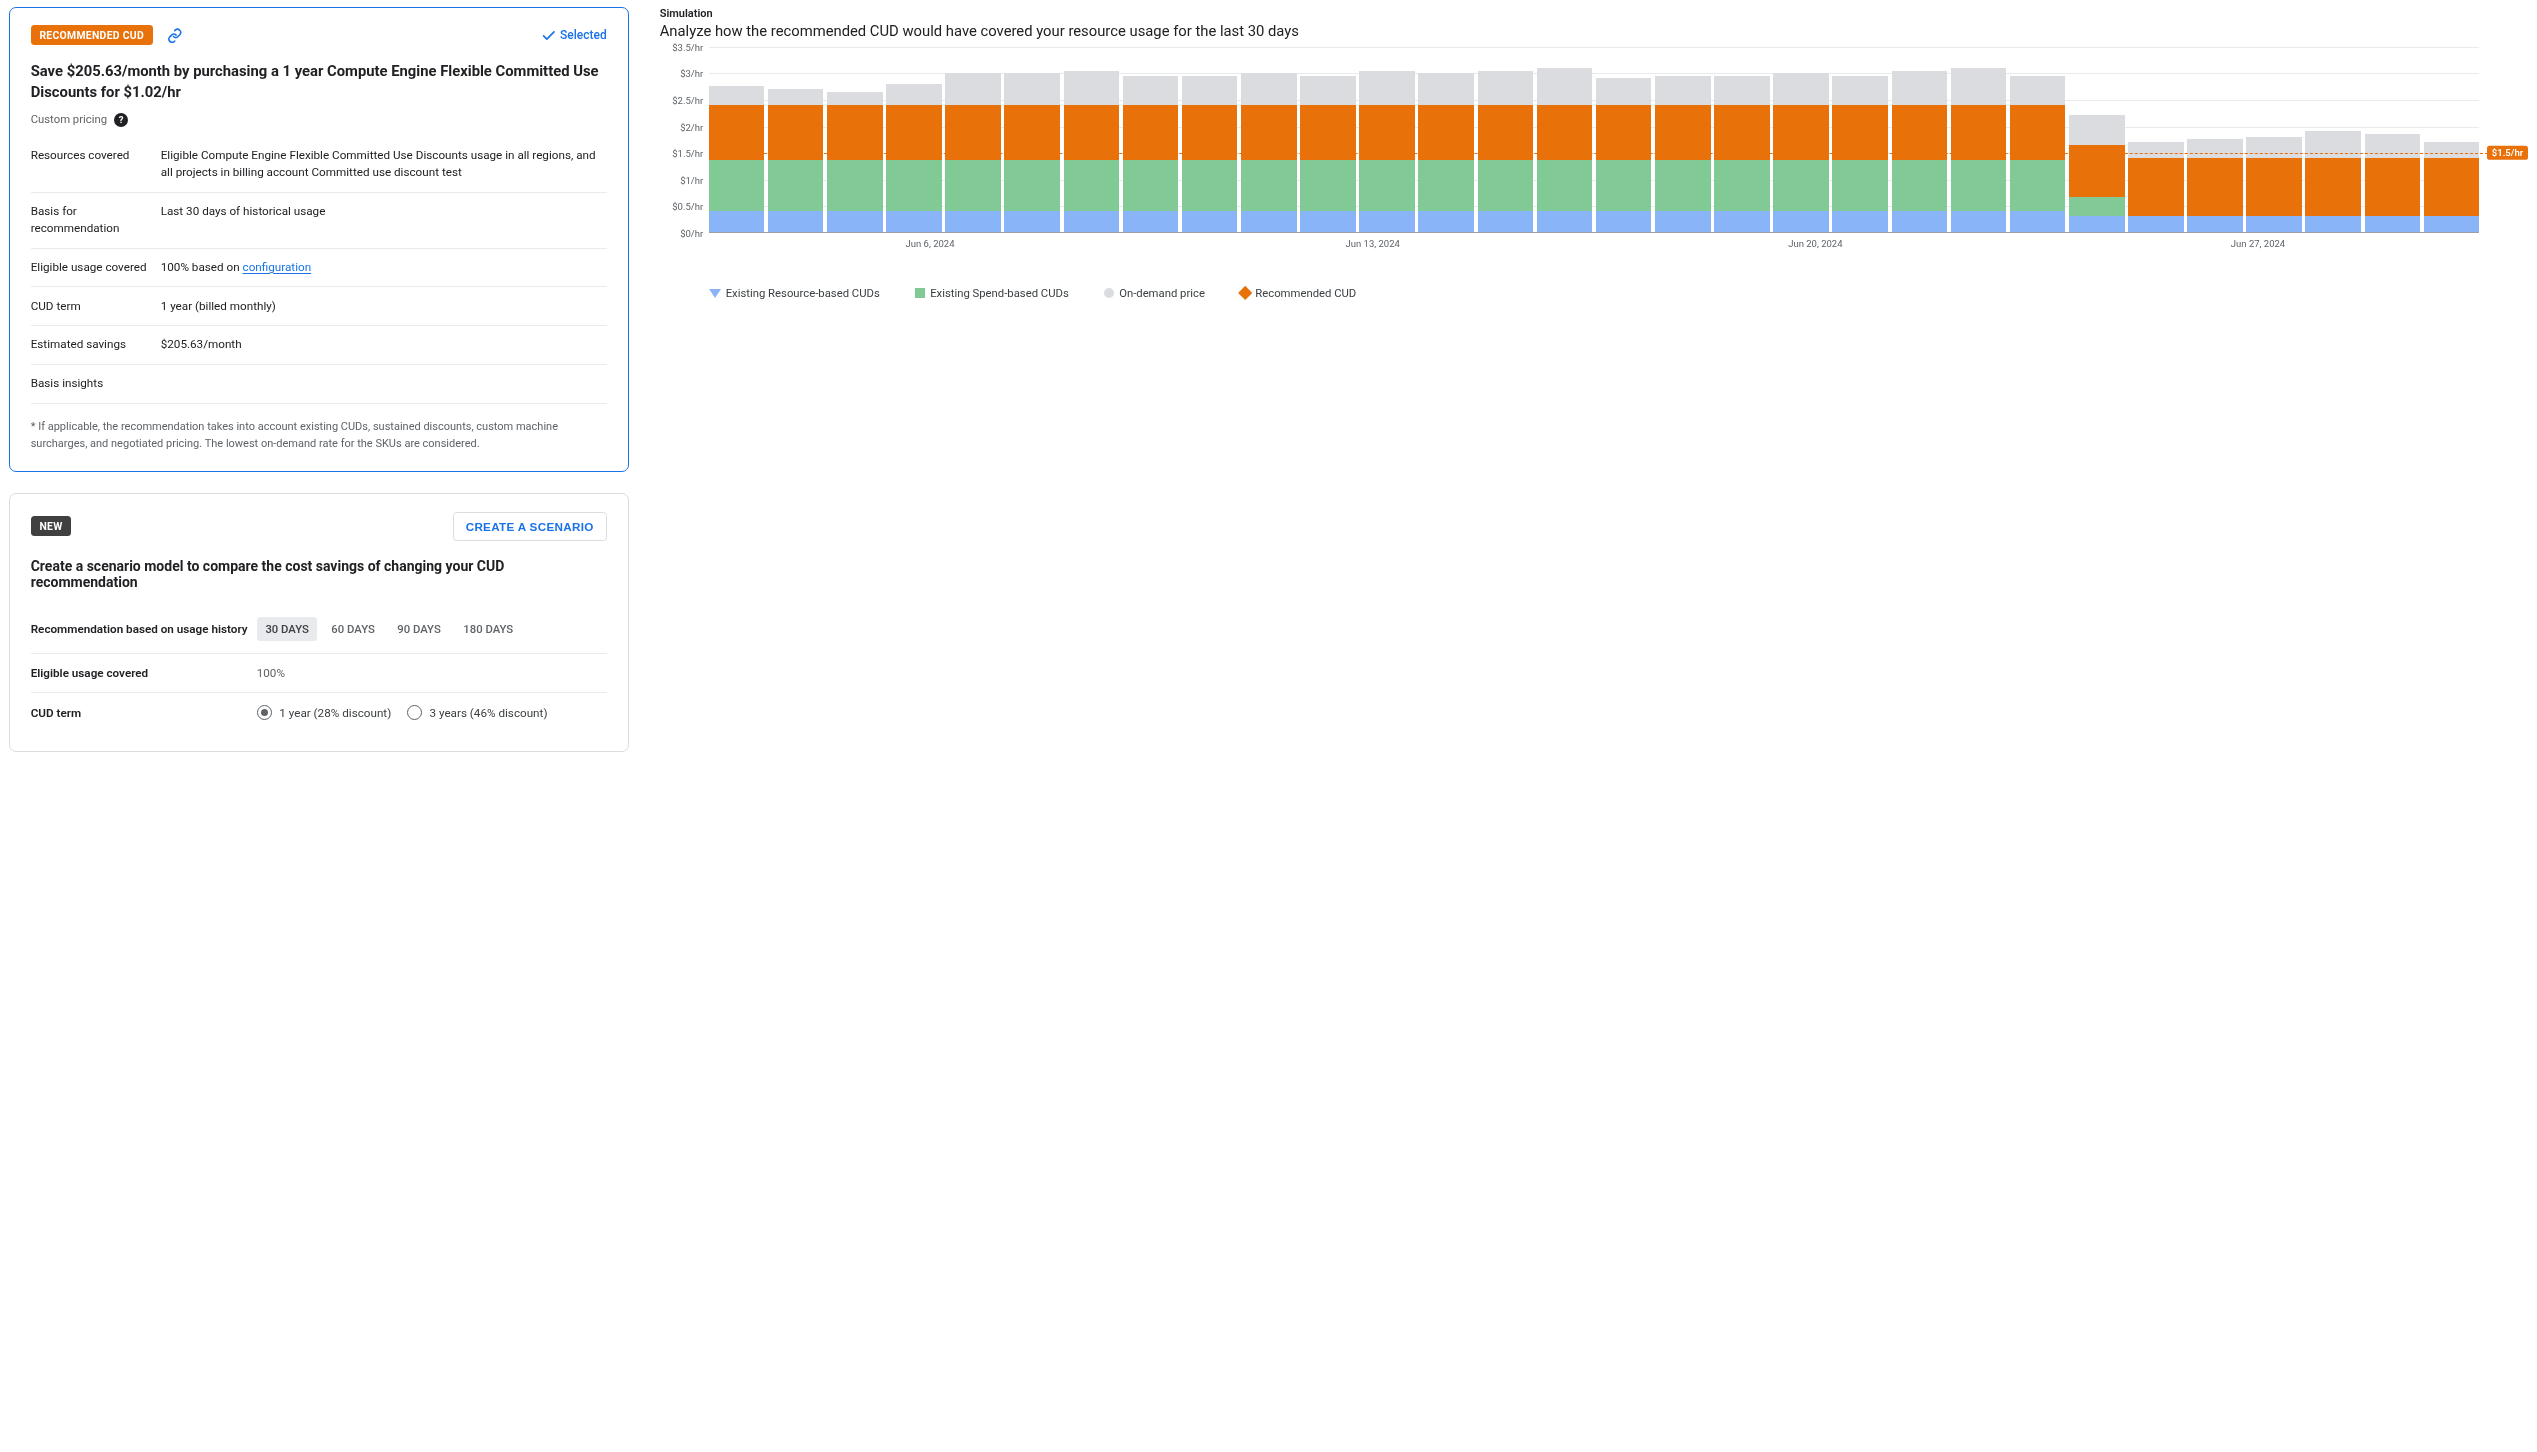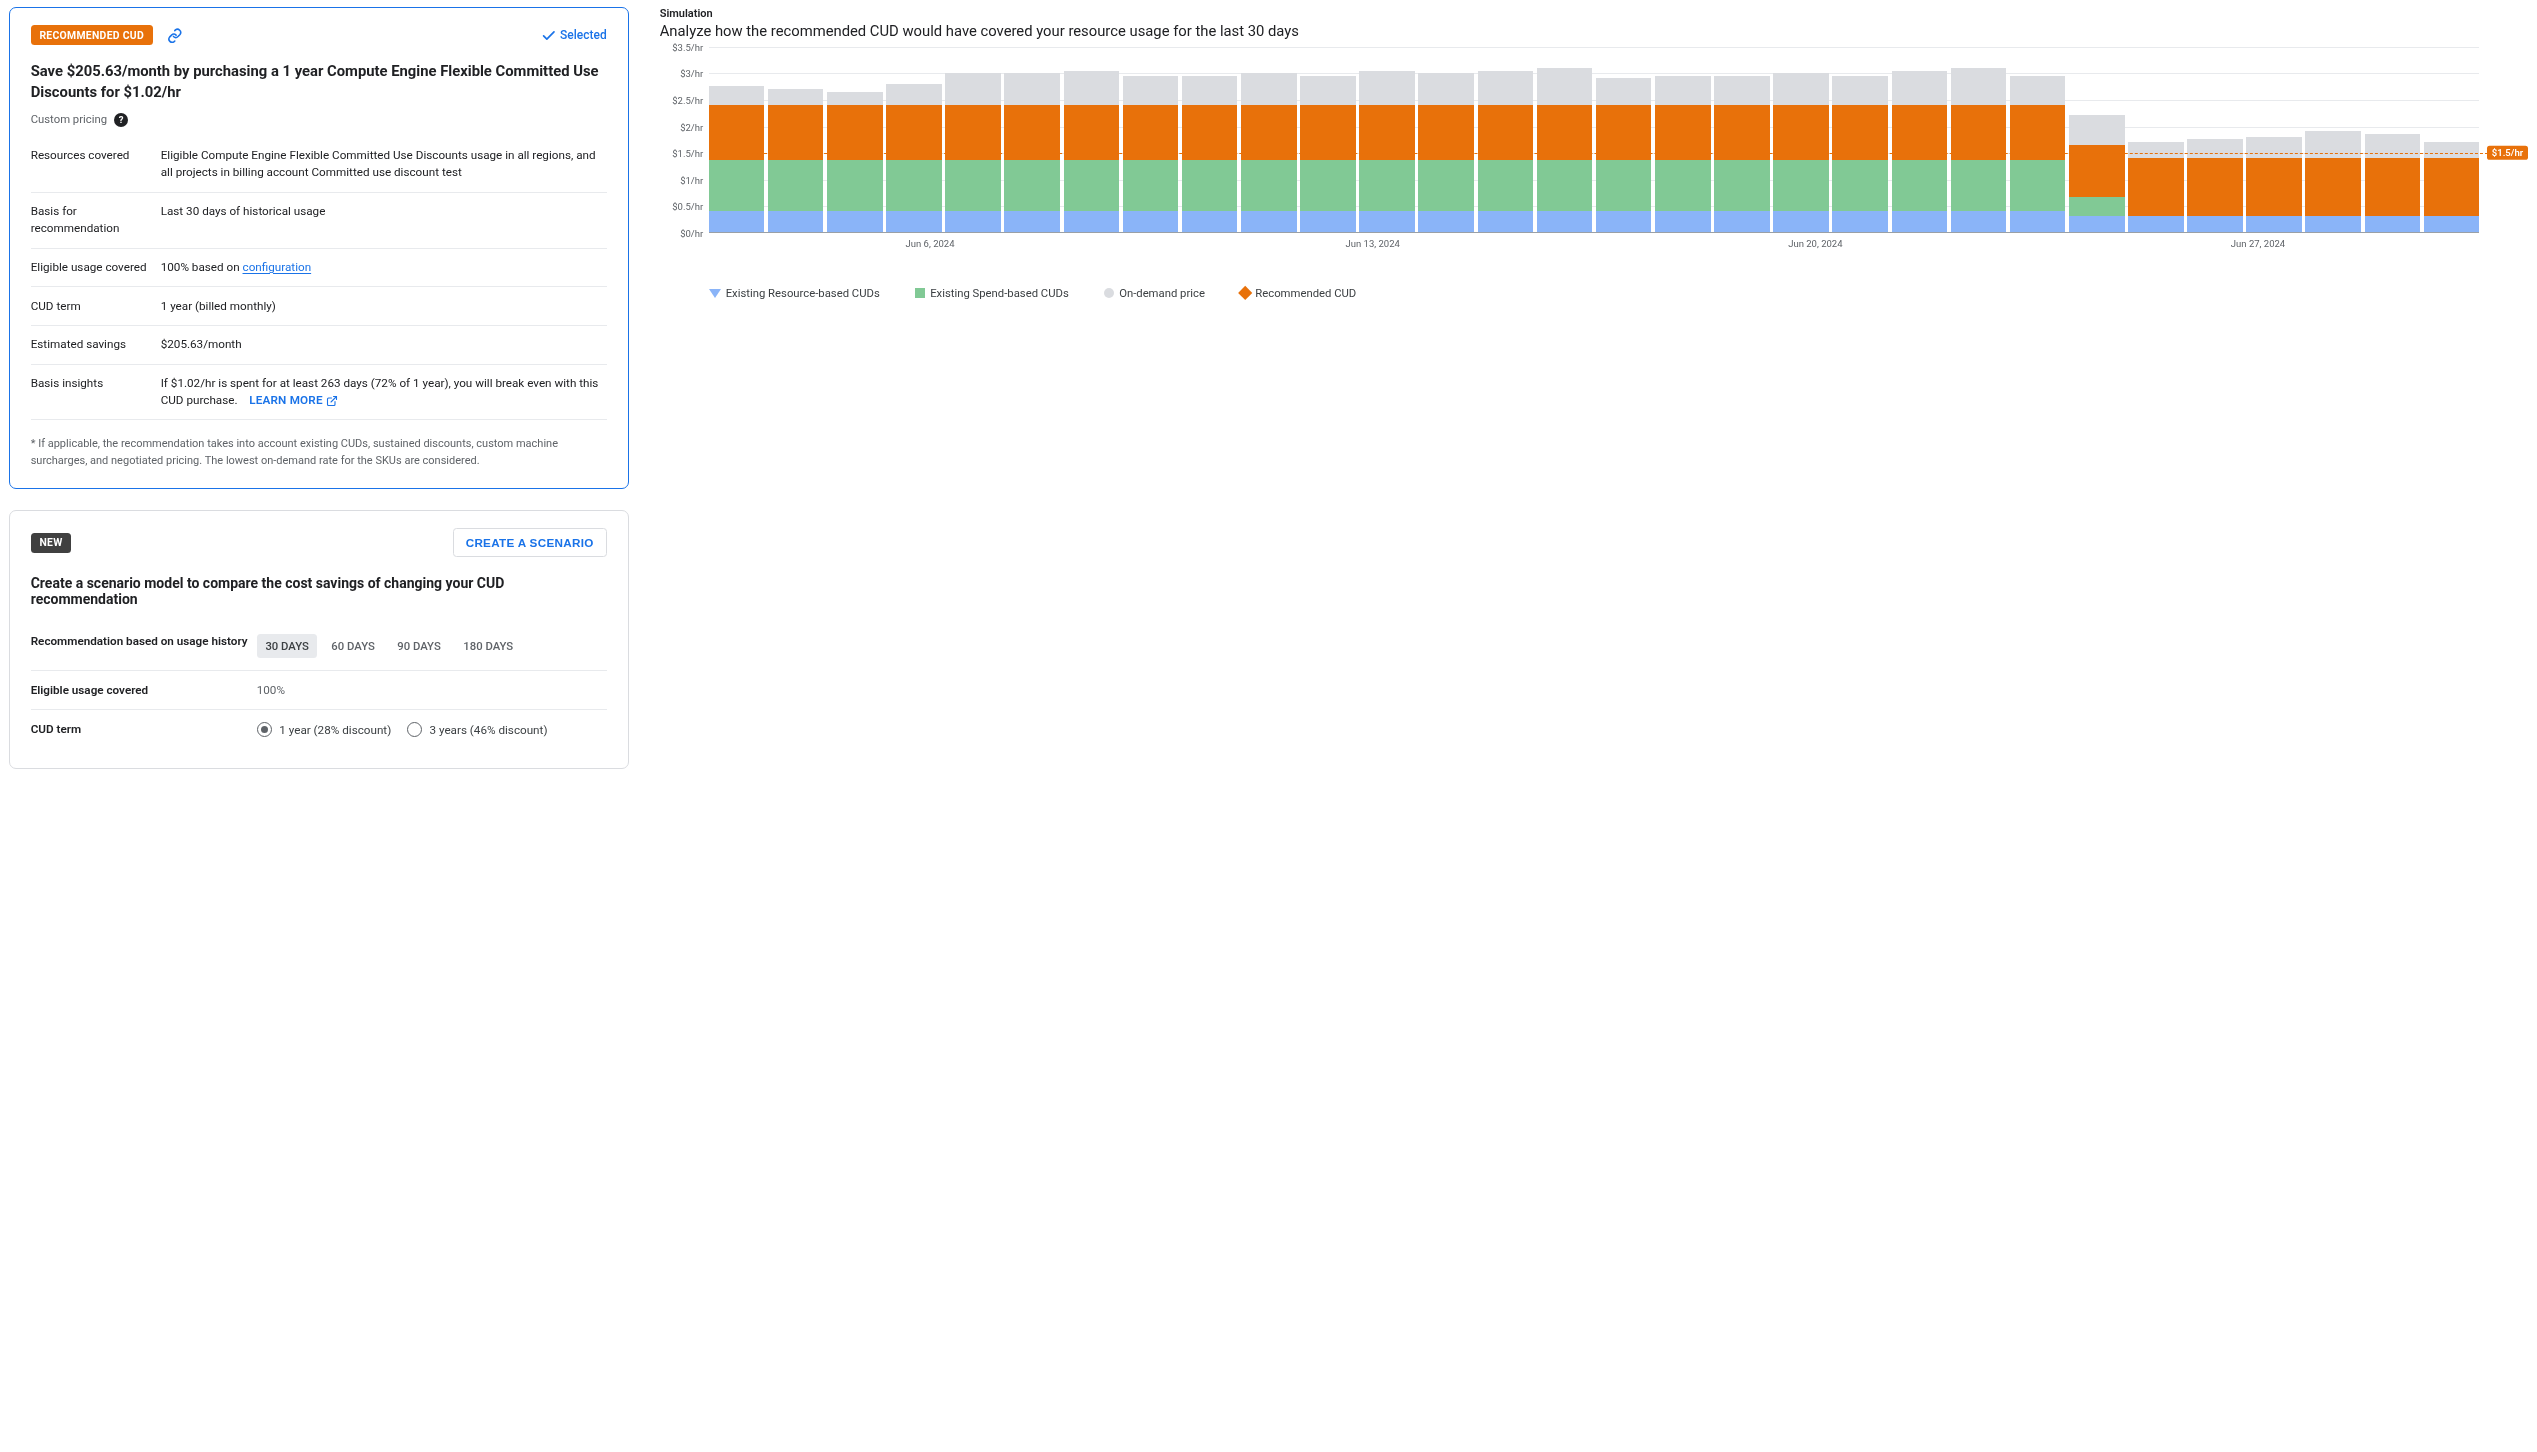--- a/index.html
+++ b/index.html
@@ -28,21 +28,21 @@
   .kv-value { flex: 1 1 auto; color: #202124; }
   .kv-sub { color: #5f6368; margin-top: 2.6px; }
   .link { color: #1a73e8; text-decoration: underline; text-underline-offset: 1.7px; cursor: pointer; }
   .link-btn { color: #1a73e8; font-weight: 600; text-decoration: none; letter-spacing: 0.2px; display: inline-flex; align-items: center; gap: 3.5px; cursor: pointer; }
   .footnote { color: #5f6368; font-size: 11px; line-height: 1.5; margin-top: 15.6px; }
 
   
   .scenario-header { display: flex; align-items: center; }
   .create-btn { margin-left: auto; border: 0.9px solid #dadce0; background: #fff; color: #1a73e8; font-weight: 600; font-size: 11.7px; letter-spacing: 0.3px; padding: 7px 12px; border-radius: 3.5px; cursor: pointer; }
   .scenario-title { font-size: 14px; font-weight: 700; margin-top: 17.4px; margin-bottom: 15.6px; }
-  .scenario-row { display: flex; align-items: flex-start; padding: 12px 0; border-bottom: 0.9px solid #e8eaed; font-size: 11.7px; }
+  .scenario-row { display: flex; align-items: center; padding: 12px 0; border-bottom: 0.9px solid #e8eaed; font-size: 11.7px; }
   .scenario-row:last-child { border-bottom: none; }
   .scenario-label { width: 226px; flex: 0 0 226px; font-weight: 600; }
   .seg-group { display: inline-flex; gap: 5.2px; }
   .seg { padding: 5.2px 8.7px; border-radius: 3.5px; color: #5f6368; font-size: 11.3px; font-weight: 500; cursor: pointer; user-select: none; }
   .seg.on { background: #e8eaed; color: #3c4043; }
   .radio-row { display: inline-flex; gap: 15.6px; align-items: center; color: #3c4043; }
   .radio { display: inline-flex; align-items: center; gap: 7px; cursor: pointer; }
   .radio-dot { width: 15.6px; height: 15.6px; border: 1.7px solid #5f6368; border-radius: 50%; display: inline-flex; align-items: center; justify-content: center; }
   .radio-dot.on::after { content: ""; width: 7px; height: 7px; background: #5f6368; border-radius: 50%; }
 
@@ -122,32 +122,20 @@
         <div class="kv-row">
           <div class="kv-label">CUD term</div>
           <div class="kv-value">1 year (billed monthly)</div>
         </div>
         <div class="kv-row">
           <div class="kv-label">Estimated savings</div>
           <div class="kv-value">$205.63/month</div>
         </div>
         <div class="kv-row">
           <div class="kv-label">Basis insights</div>
-          <div class="kv-value">
-            <span>If $1.02/hr is spent for at least 263 days (72% of 1 year), you will break even with this CUD purchase.</span>
-            &nbsp;&nbsp;
-            <span class="link-btn">
-              <span>LEARN MORE</span>
-              <svg class="ico" style="width:12px;height:12px" viewBox="0 0 24 24" fill="none" stroke="#1a73e8" stroke-width="2.2" stroke-linecap="round" stroke-linejoin="round">
-                  <path d="M18 13v6a2 2 0 0 1-2 2H5a2 2 0 0 1-2-2V8a2 2 0 0 1 2-2h6"></path>
-                  <polyline points="15 3 21 3 21 9"></polyline>
-                  <line x1="10" y1="14" x2="21" y2="3"></line>
-                </svg>
-            </span>
-          </div>
         </div>
       </div>
 
       <div class="footnote">* If applicable, the recommendation takes into account existing CUDs, sustained discounts, custom machine surcharges, and negotiated pricing. The lowest on-demand rate for the SKUs are considered.</div>
     </div>
 
     <div class="card">
       <div class="scenario-header">
         <span class="badge badge-blue">NEW</span>
         <button class="create-btn">CREATE A SCENARIO</button>

